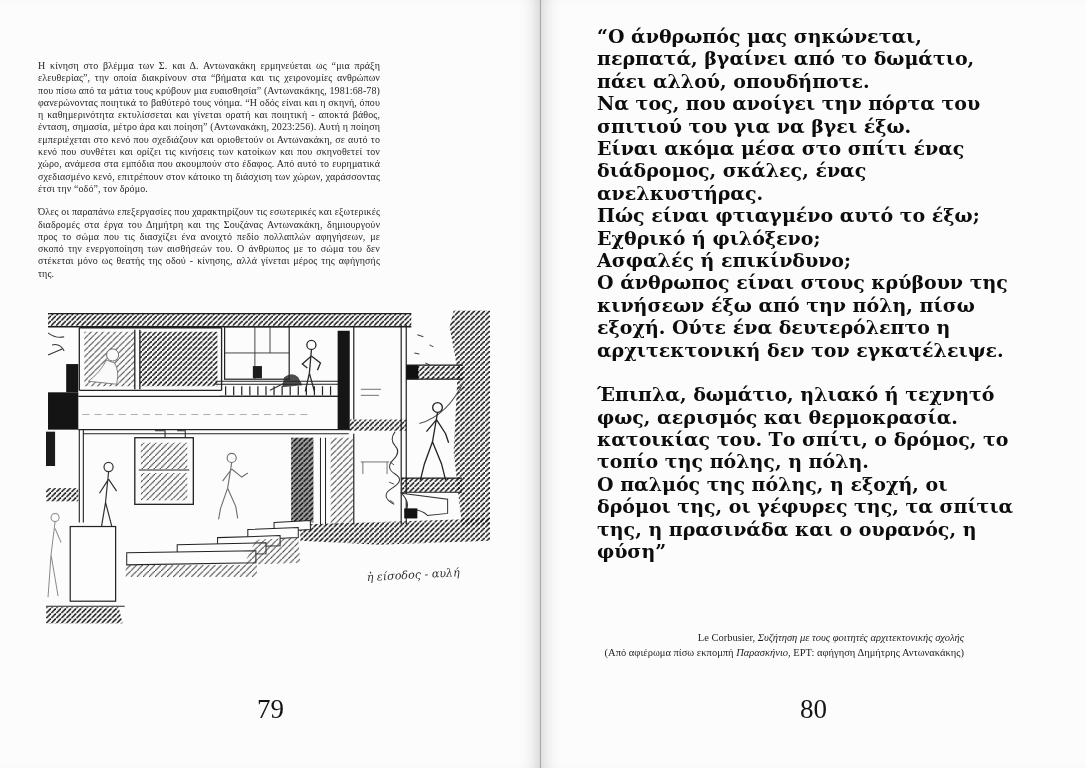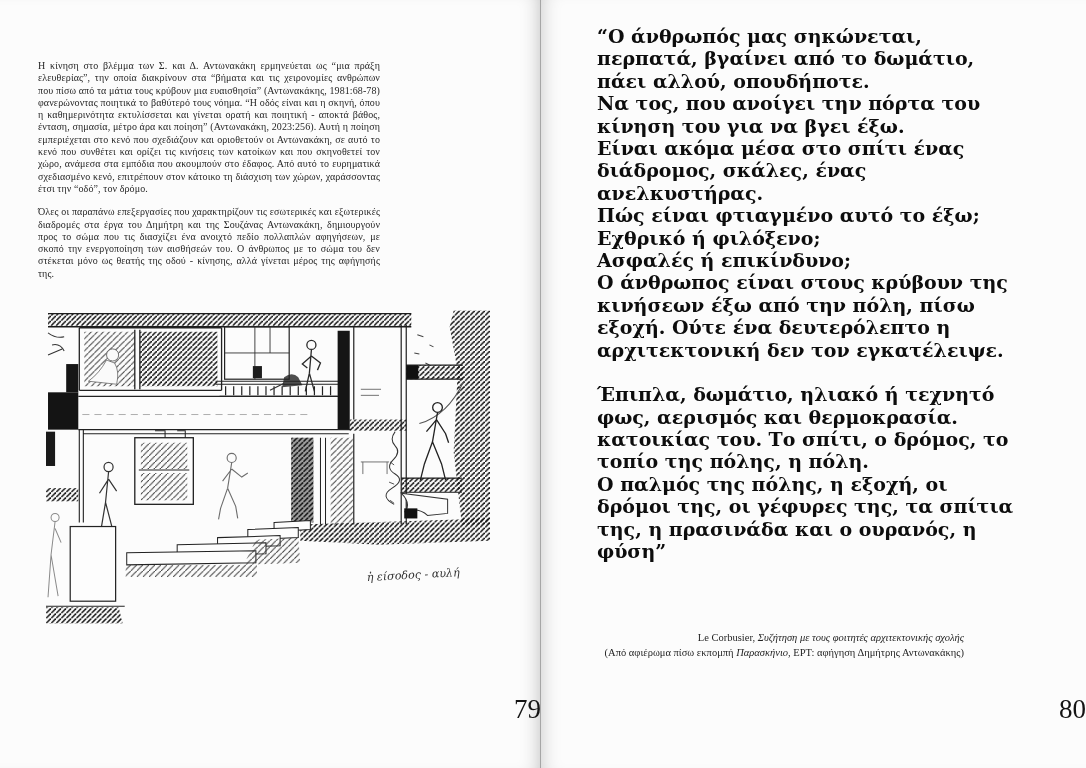--- a/index.html
+++ b/index.html
@@ -15,21 +15,21 @@
   .body-text {
     position:absolute; left:38px; top:60px; width:342px;
     font-size:10px; line-height:12.3px; text-align:justify;
     color:#262626; letter-spacing:0.1px;
   }
   .body-text p { margin:0 0 11px 0; }
 
   .sketch { position:absolute; left:46px; top:310px; width:444px; height:316px; }
   .sketch svg { display:block; width:100%; height:100%; }
 
-  .pagenum { position:absolute; top:694px; font-size:27px; color:#141414; text-align:right; }
+  .pagenum { position:absolute; top:694px; font-size:27px; color:#141414; text-align:center; }
   .pn-left  { left:0;   width:541px; }
   .pn-right { left:541px; width:545px; }
 
   .quote {
     position:absolute; left:597px; top:25px; width:445px;
     font-family:"DejaVu Serif", serif; font-weight:700;
     font-size:19px; line-height:22.4px; color:#0d0d0d;
   }
   .qline { white-space:nowrap; }
   .stanza-gap { height:22px; }
@@ -181,21 +181,21 @@
 
   <div class="page page-right"></div>
   <div class="spine"></div>
 
   <div class="quote">
     <div>
         <div class="qline">“Ο άνθρωπός μας σηκώνεται,</div>
         <div class="qline">περπατά, βγαίνει από το δωμάτιο,</div>
         <div class="qline">πάει αλλού, οπουδήποτε.</div>
         <div class="qline">Να τος, που ανοίγει την πόρτα του</div>
-        <div class="qline">κίνηση του για να βγει έξω.</div>
+        <div class="qline">σπιτιού του για να βγει έξω.</div>
         <div class="qline">Είναι ακόμα μέσα στο σπίτι ένας</div>
         <div class="qline">διάδρομος, σκάλες, ένας</div>
         <div class="qline">ανελκυστήρας.</div>
         <div class="qline">Πώς είναι φτιαγμένο αυτό το έξω;</div>
         <div class="qline">Εχθρικό ή φιλόξενο;</div>
         <div class="qline">Ασφαλές ή επικίνδυνο;</div>
         <div class="qline">Ο άνθρωπος είναι στους κρύβουν της</div>
         <div class="qline">κινήσεων έξω από την πόλη, πίσω</div>
         <div class="qline">εξοχή. Ούτε ένα δευτερόλεπτο η</div>
         <div class="qline">αρχιτεκτονική δεν τον εγκατέλειψε.</div>

